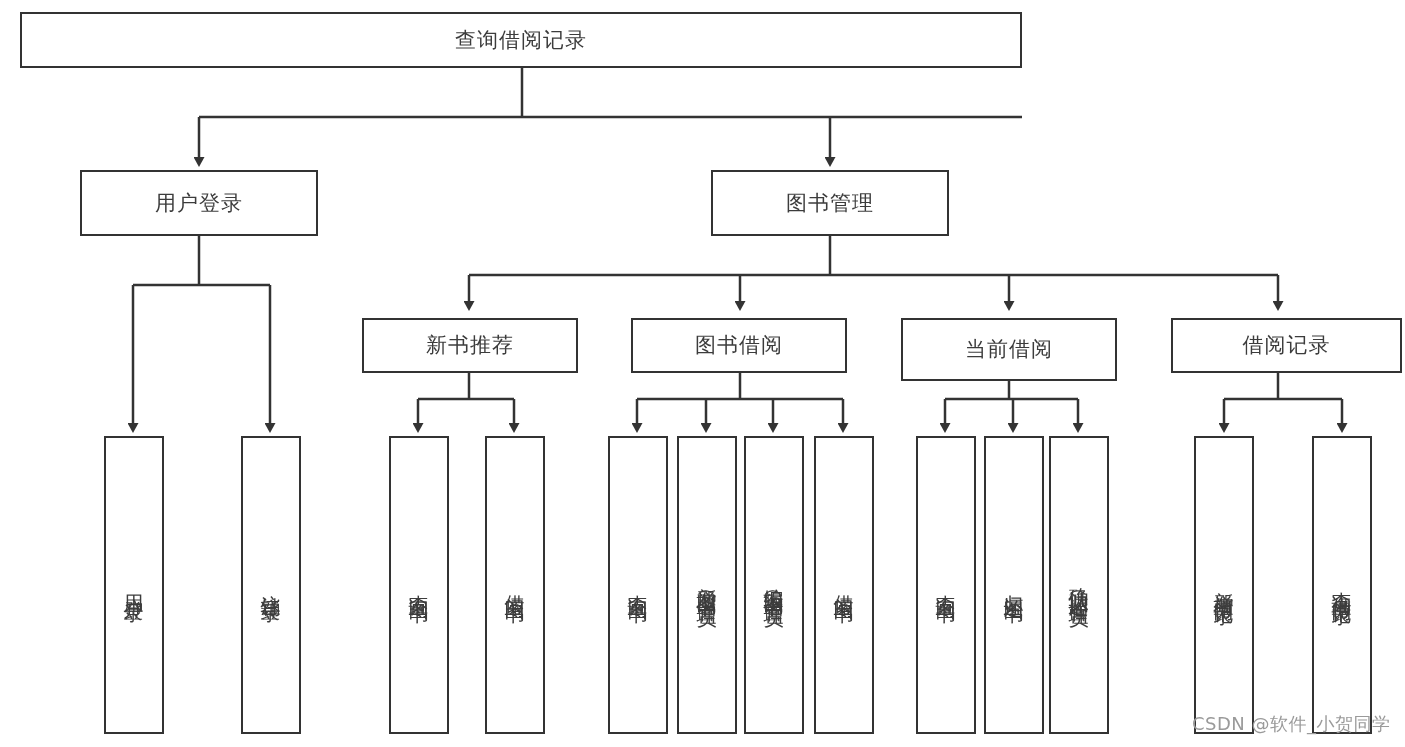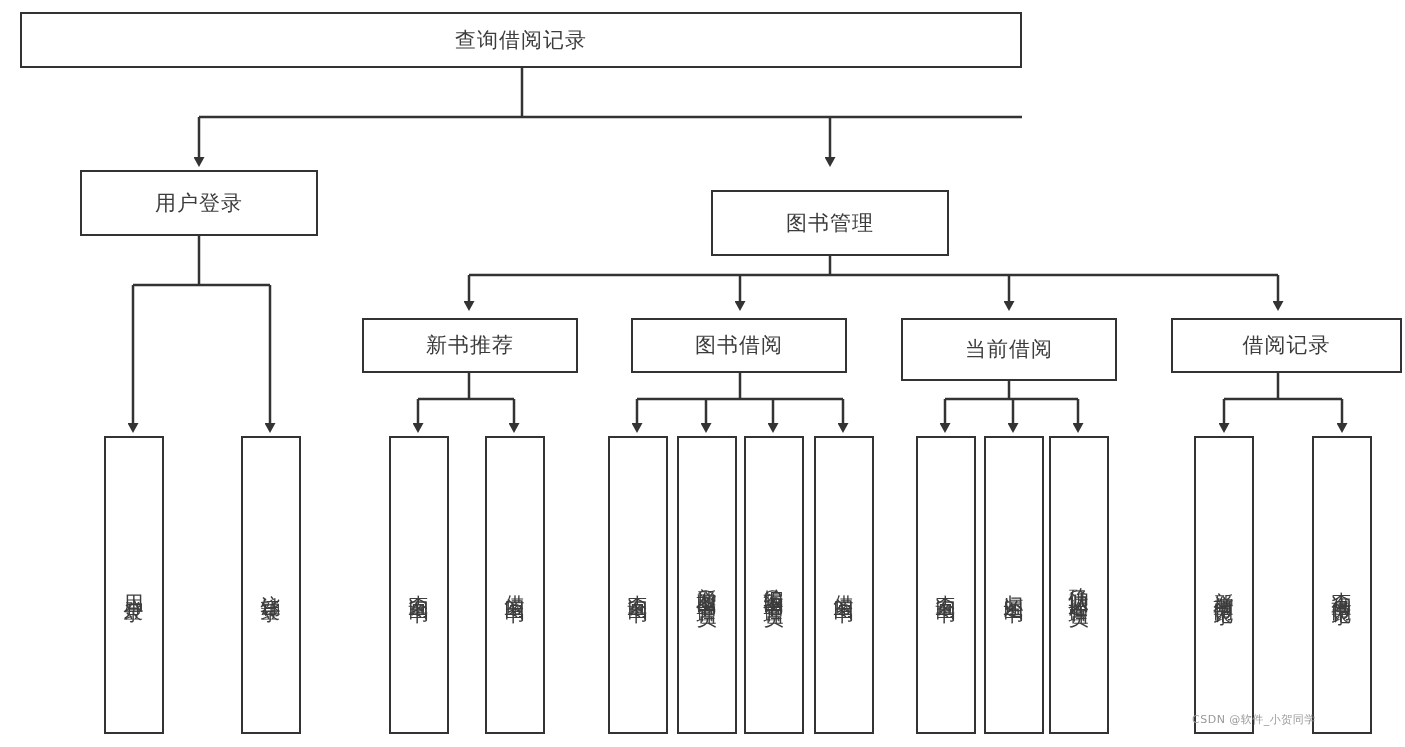--- a/index.html
+++ b/index.html
@@ -52,21 +52,21 @@
     padding: 4px 0;
     white-space: normal;
   }
   .node .label {
     display: block;
   }
   .watermark {
     position: absolute;
     left: 1192px;
     top: 712px;
-    font-size: 11px;
+    font-size: 18px;
     color: #9a9a9a;
     letter-spacing: 0.5px;
     white-space: nowrap;
     font-family: "DejaVu Sans", "Liberation Sans", sans-serif;
   }
 </style>
 </head>
 <body>
 
 <div id="canvas">
@@ -123,21 +123,21 @@
   </svg>
 
   <div class="node" style="left:20px; top:12px; width:1002px; height:56px;">
     <span class="label">查询借阅记录</span>
   </div>
 
   <div class="node" style="left:80px; top:170px; width:238px; height:66px;">
     <span class="label">用户登录</span>
   </div>
 
-  <div class="node" style="left:711px; top:170px; width:238px; height:66px;margin-top:20px;">
+  <div class="node" style="left:711px; top:170px; width:238px; height:66px;">
     <span class="label">图书管理</span>
   </div>
 
   <div class="node" style="left:362px; top:318px; width:216px; height:55px;">
     <span class="label">新书推荐</span>
   </div>
 
   <div class="node" style="left:631px; top:318px; width:216px; height:55px;">
     <span class="label">图书借阅</span>
   </div>

